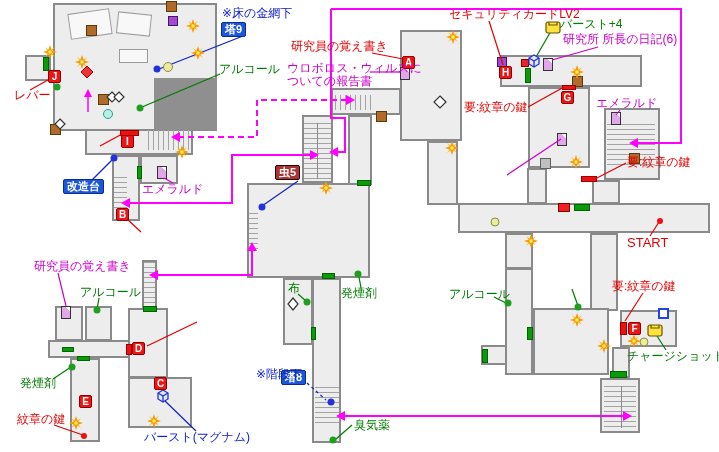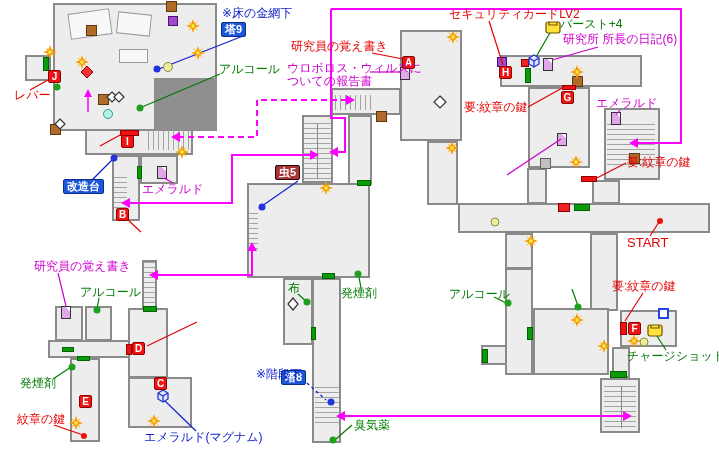--- a/index.html
+++ b/index.html
@@ -283,21 +283,21 @@
   <div class="mk" style="left:121px;top:135px">I</div>
   <div class="mk" style="left:48px;top:70px">J</div>
 
   <div class="badge b-blue" style="left:221px;top:22px">塔9</div>
   <div class="badge b-blue" style="left:281px;top:370px">塔8</div>
   <div class="badge b-red" style="left:275px;top:165px">虫5</div>
   <div class="badge b-blue" style="left:63px;top:179px">改造台</div>
 
   <div class="lbl blu" style="left:222px;top:7px">※床の金網下</div>
   <div class="lbl blu" style="left:256px;top:368px">※階段下</div>
-  <div class="lbl blu" style="left:144px;top:431px">エメラルド(マグナム)</div>
+  <div class="lbl blu" style="left:144px;top:431px">バースト(マグナム)</div>
   <div class="lbl red" style="left:14px;top:89px">レバー</div>
   <div class="lbl red" style="left:291px;top:40px">研究員の覚え書き</div>
   <div class="lbl red" style="left:449px;top:8px">セキュリティカードLV2</div>
   <div class="lbl red" style="left:464px;top:101px">要:紋章の鍵</div>
   <div class="lbl red" style="left:627px;top:156px">要:紋章の鍵</div>
   <div class="lbl red" style="left:612px;top:280px">要:紋章の鍵</div>
   <div class="lbl red" style="left:627px;top:236px;font-size:13px">START</div>
   <div class="lbl red" style="left:17px;top:413px">紋章の鍵</div>
   <div class="lbl mag" style="left:287px;top:62px">ウロボロス・ウィルスに
 ついての報告書</div>

